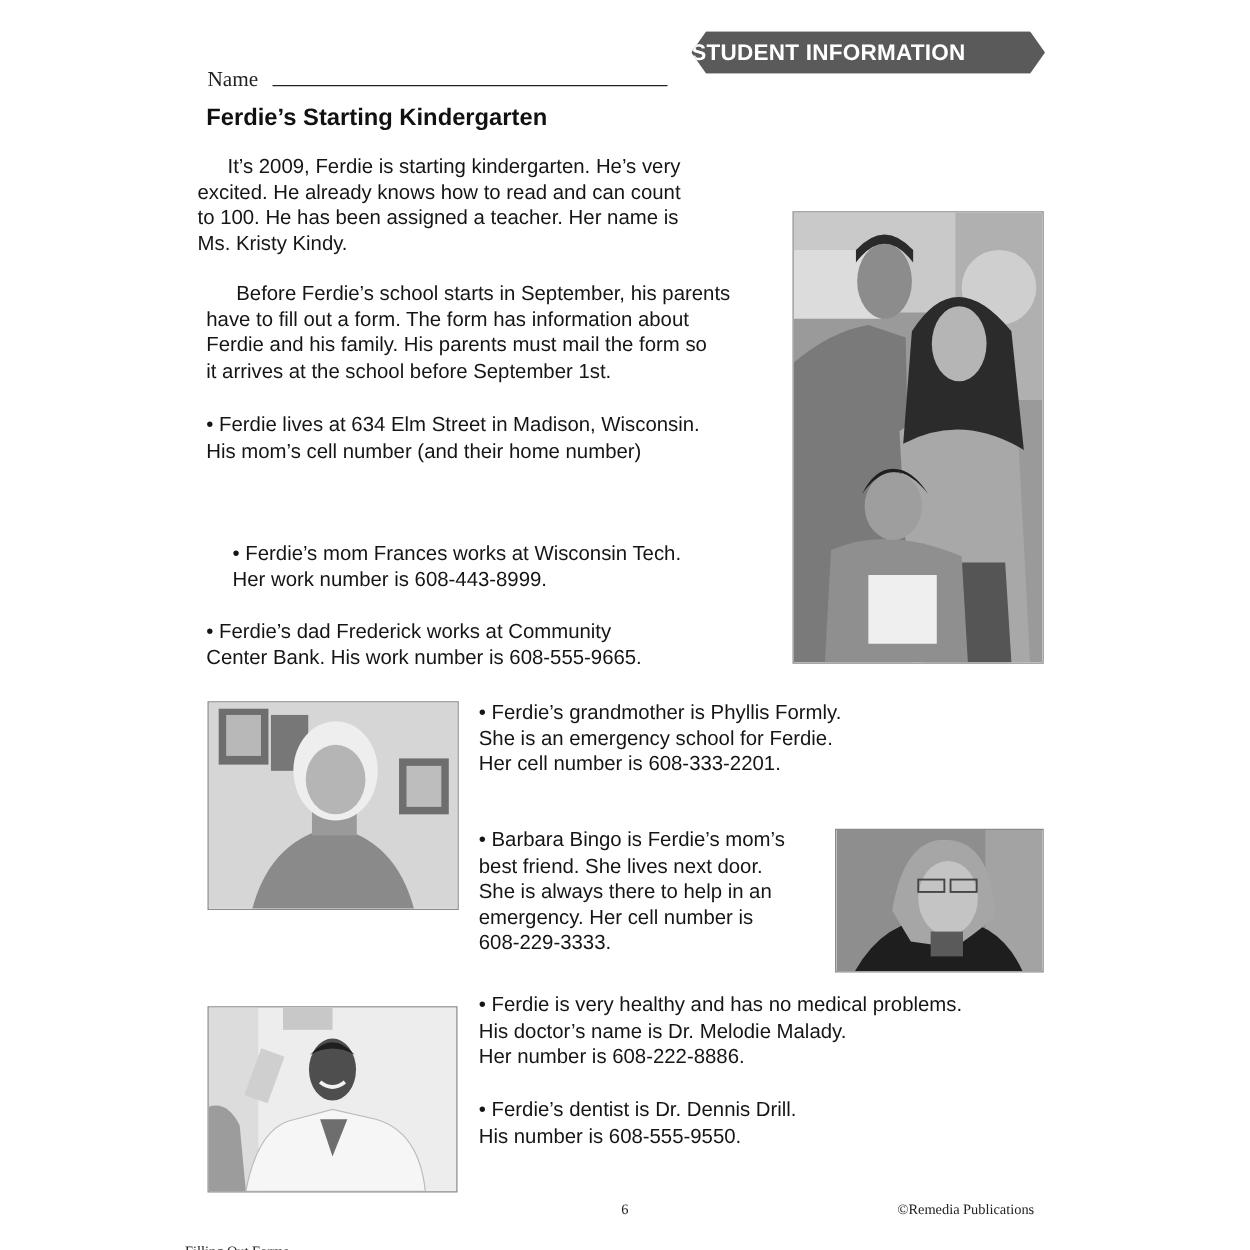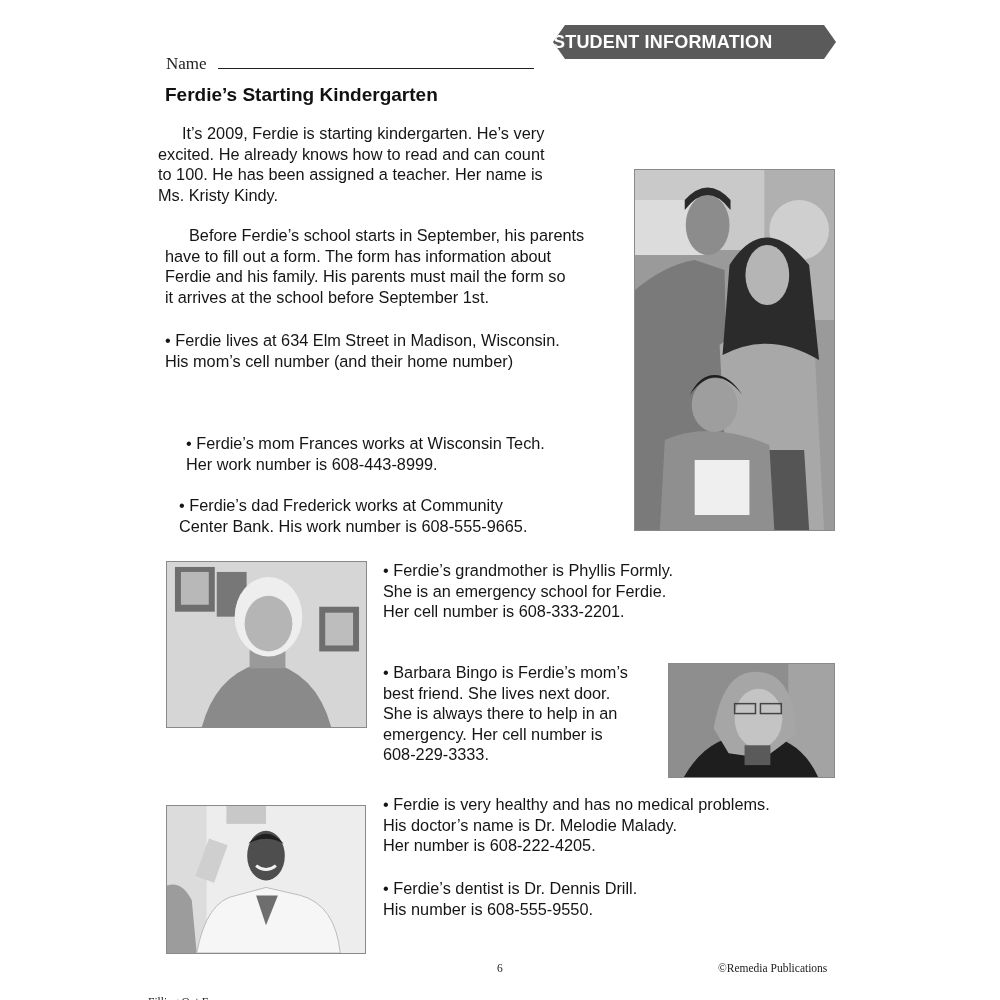--- a/index.html
+++ b/index.html
@@ -69,21 +69,21 @@
 <p class="abs para" style="left:165px; top:330px;">
   <span class="line">• Ferdie lives at 634 Elm Street in Madison, Wisconsin.</span>
   <span class="line">His mom’s cell number (and their home number)</span>
 </p>
 
 <p class="abs para" style="left:165px; top:433px;margin-left:21px;">
   <span class="line">• Ferdie’s mom Frances works at Wisconsin Tech.</span>
   <span class="line">Her work number is 608-443-8999.</span>
 </p>
 
-<p class="abs para" style="left:179px; top:495px;">
+<p class="abs para" style="left:165px; top:495px;">
   <span class="line">•  Ferdie’s dad Frederick works at Community</span>
   <span class="line">Center Bank. His work number is 608-555-9665.</span>
 </p>
 
 <p class="abs para" style="left:383px; top:560px;">
   <span class="line">• Ferdie’s grandmother is Phyllis Formly.</span>
   <span class="line">She is an emergency school for Ferdie.</span>
   <span class="line">Her cell number is 608-333-2201.</span>
 </p>
 
@@ -91,21 +91,21 @@
   <span class="line">• Barbara Bingo is Ferdie’s mom’s</span>
   <span class="line">best friend. She lives next door.</span>
   <span class="line">She is always there to help in an</span>
   <span class="line">emergency.  Her cell number is</span>
   <span class="line">608-229-3333.</span>
 </p>
 
 <p class="abs para" style="left:383px; top:794px;">
   <span class="line">• Ferdie is very healthy and has no medical problems.</span>
   <span class="line">His doctor’s name is Dr. Melodie Malady.</span>
-  <span class="line">Her number is 608-222-4205.</span>
+  <span class="line">Her number is 608-222-8886.</span>
 </p>
 
 <p class="abs para" style="left:383px; top:878px;">
   <span class="line">• Ferdie’s dentist is Dr. Dennis Drill.</span>
   <span class="line">His number is 608-555-9550.</span>
 </p>
 
 <div class="abs photo" style="left:634px; top:169px; width:201px; height:362px;">
   <svg viewBox="0 0 200 360" preserveAspectRatio="none">
     <rect width="200" height="360" fill="#9a9a9a"></rect>

